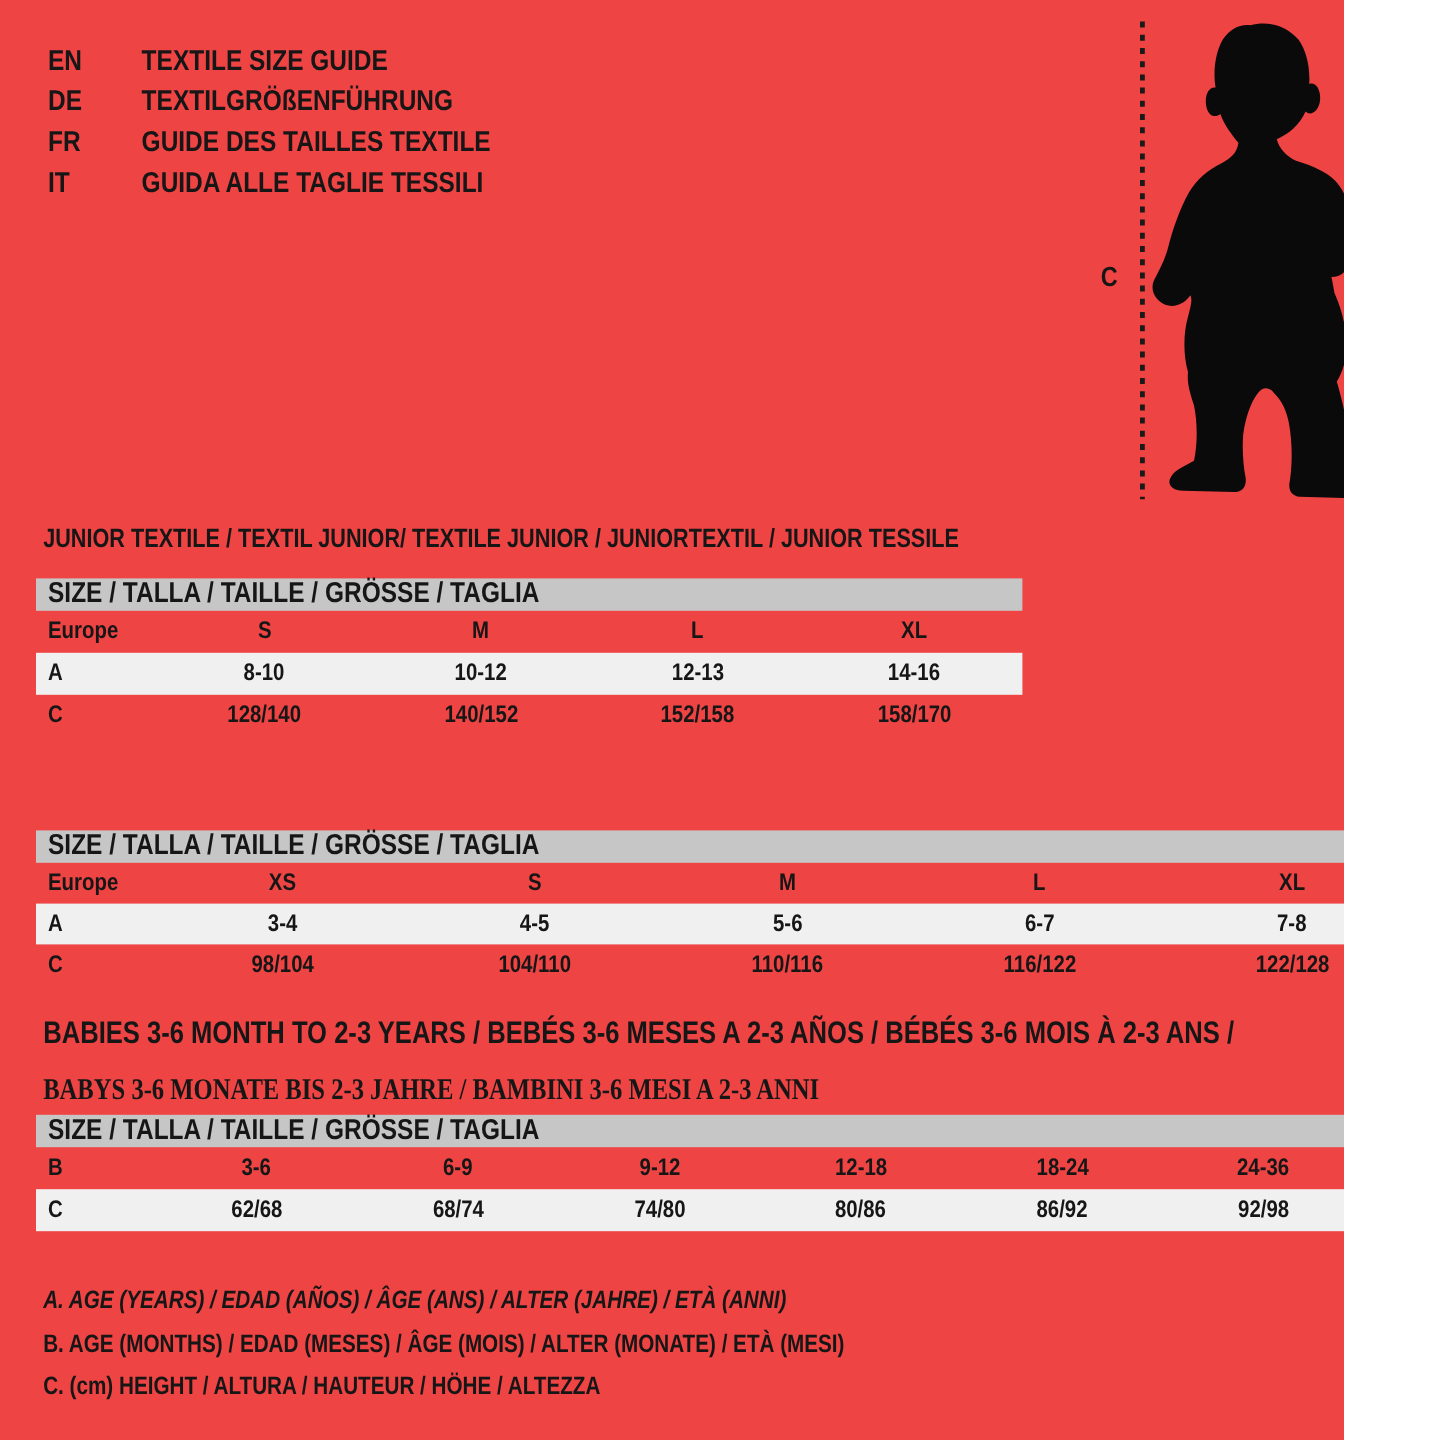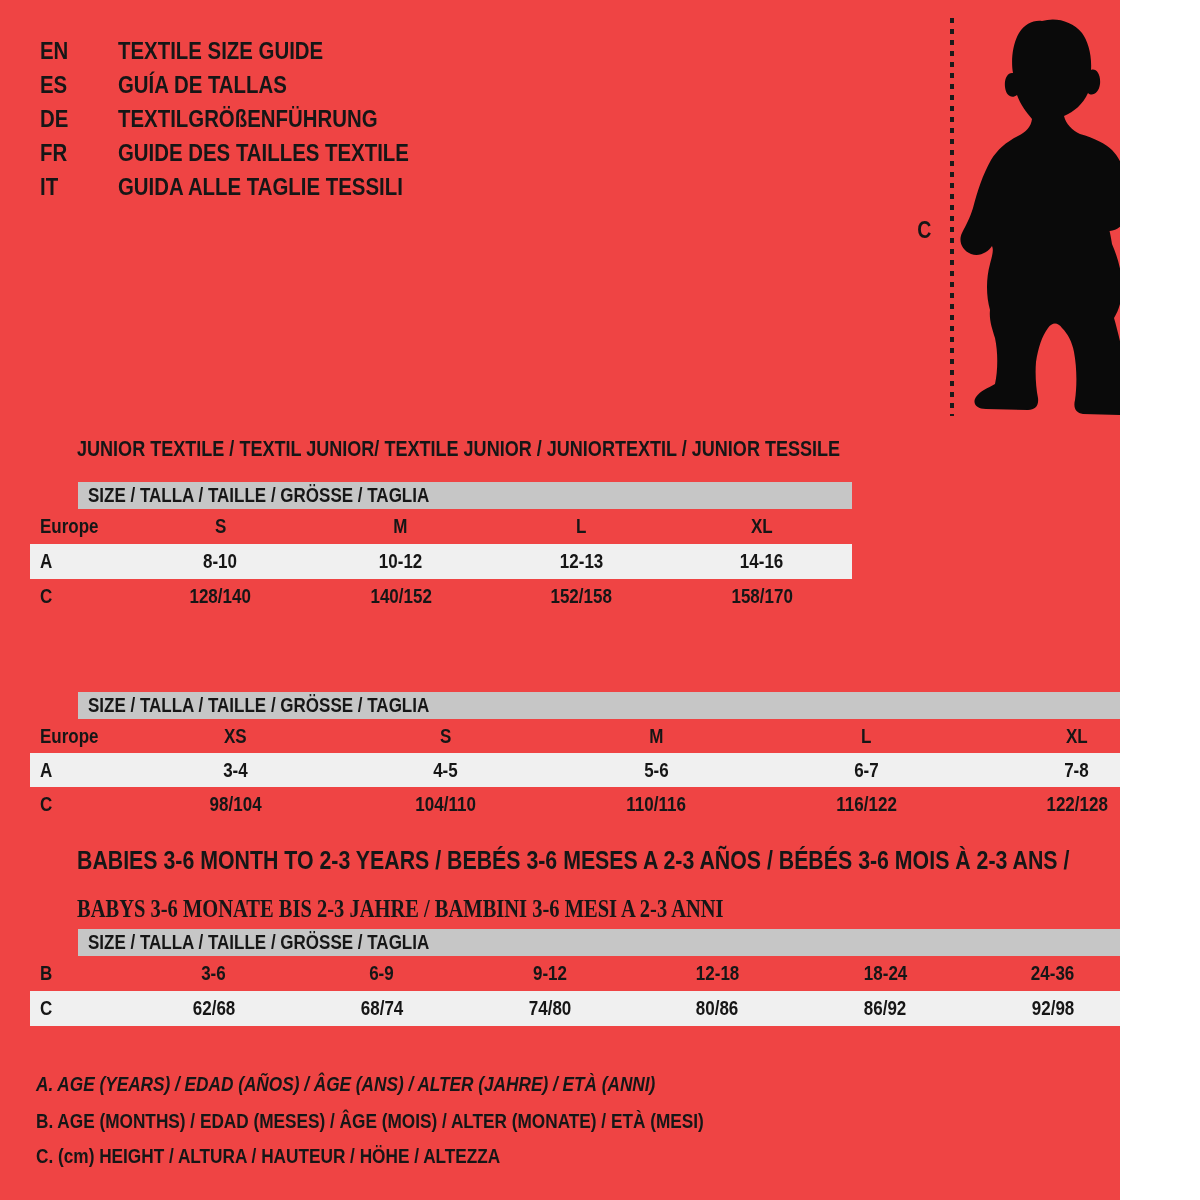--- a/index.html
+++ b/index.html
@@ -13,49 +13,45 @@
   .cxl{display:inline-block;transform:scaleX(0.85);transform-origin:left center;white-space:nowrap;}
   .cxl.t82{transform:scaleX(0.82);}
   
   .langs{position:absolute;left:40px;top:34px;}
   .lang-row{display:flex;height:34px;align-items:center;font-size:24px;}
   .lang-code{width:78px;}
   
   .figure-svg{position:absolute;left:895px;top:8px;}
   .c-label{position:absolute;left:916px;top:217px;font-size:23px;}
   
-  .sec-title{position:absolute;left:36px;font-size:22px;line-height:26px;margin-left:41px;}
+  .sec-title{position:absolute;left:36px;font-size:22px;line-height:26px;}
   .legend-line{position:absolute;left:36px;font-size:21px;line-height:25px;}
   .subAN{font-size:0.55em;vertical-align:-0.25em;letter-spacing:0;}
   
   .sizetable{position:absolute;left:30px;}
-  .thead{height:27px;background:#c6c6c6;display:flex;align-items:center;padding-left:10px;font-size:20px;margin-left:48px;}
+  .thead{height:27px;background:#c6c6c6;display:flex;align-items:flex-end;padding-left:10px;font-size:24px;}
   .trow{display:flex;align-items:center;font-size:20px;}
   .trow.stripe{background:#f0f0f0;}
   .cell-label{width:100px;padding-left:10px;box-sizing:border-box;text-decoration:underline;}
   .cell{flex:1;text-align:center;}
   .w-junior{width:822px;}
   .w-wide{width:1152px;}
   .r35{height:35px;}
   .r34{height:34px;}
   .pad-babies{padding-right:45px;}
 </style>
 </head>
 <body>
 
 <div class="page">
 
   <div class="langs">
     <div class="lang-row">
       <span class="lang-code"><span class="cxl">EN</span></span>
       <span class="cxl">TEXTILE SIZE GUIDE</span>
-    </div>
-    <div class="lang-row">
-      <span class="lang-code"><span class="cxl">ES</span></span>
-      <span class="cxl">GUÍA DE TALLAS</span>
     </div>
     <div class="lang-row">
       <span class="lang-code"><span class="cxl">DE</span></span>
       <span class="cxl">TEXTILGRÖßENFÜHRUNG</span>
     </div>
     <div class="lang-row">
       <span class="lang-code"><span class="cxl">FR</span></span>
       <span class="cxl">GUIDE DES TAILLES TEXTILE</span>
     </div>
     <div class="lang-row">

